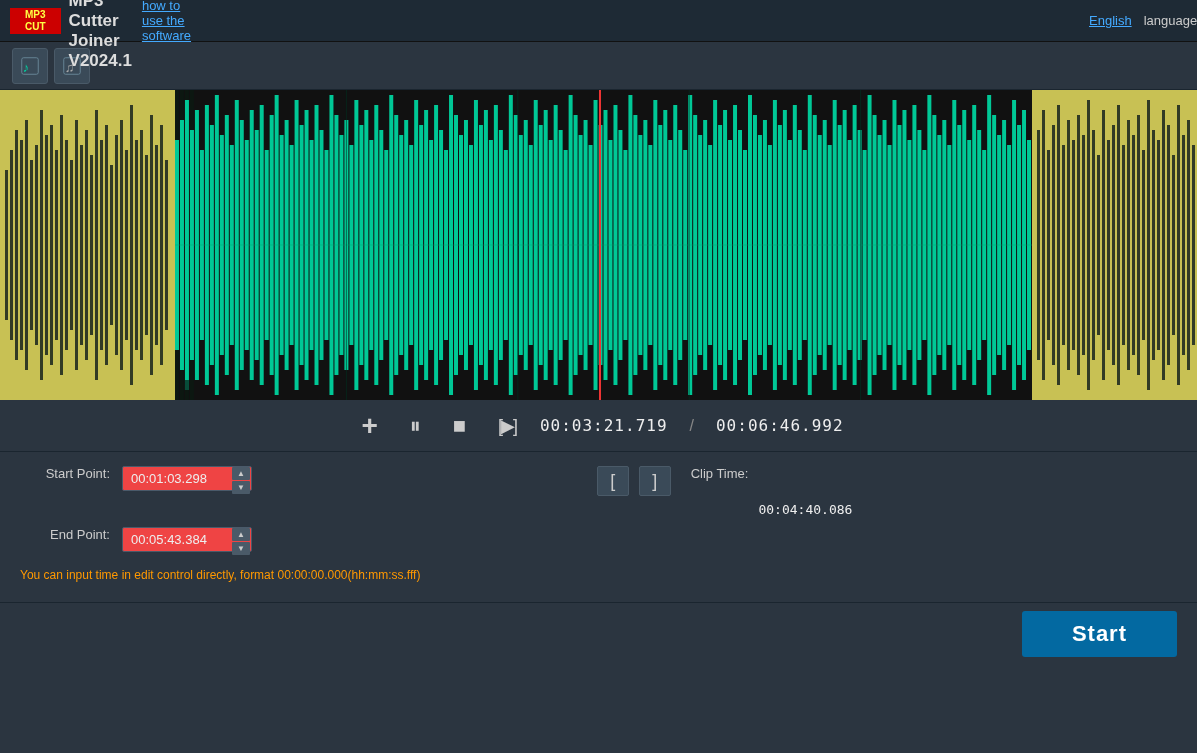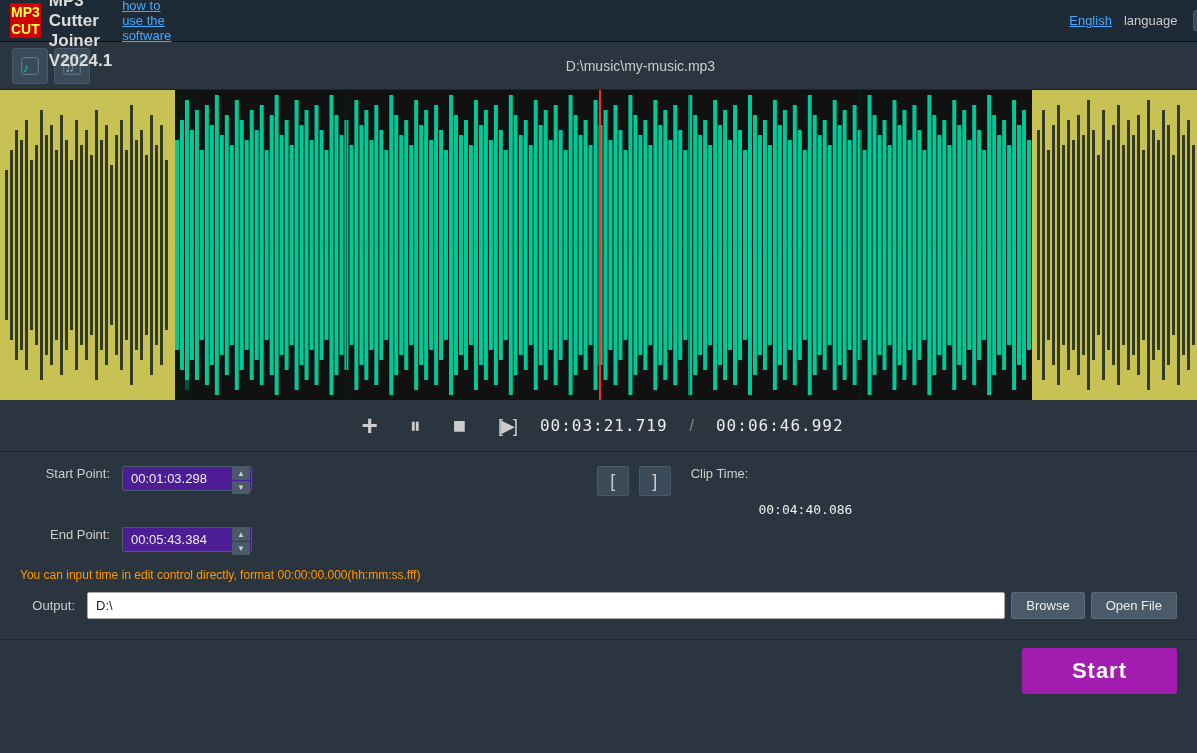--- a/index.html
+++ b/index.html
@@ -18,23 +18,23 @@
       height: 42px;
       display: flex;
       align-items: center;
       padding: 0 10px;
       border-bottom: 1px solid #111;
       position: relative;
     }
     .logo-badge {
       background: #c00;
       color: #fff;
-      font-size: 14px;
+      font-size: 10px;
       font-weight: bold;
-      padding: 1px 1px;
+      padding: 1px 15px;
       line-height: 1.2;
       margin-right: 8px;
     }
     .logo-badge span {
       color: #ff4;
       display: block;
     }
     .app-title {
       color: #ddd;
       font-size: 17px;
@@ -202,21 +202,21 @@
       font-size: 13px;
       width: 90px;
       text-align: right;
       margin-right: 12px;
     }
     .time-input-wrap {
       position: relative;
       display: inline-block;
     }
     .time-input {
-      background: #4c1d95;
+      background: #ef4444;
       border: 1px solid #4a5a6a;
       color: #eee;
       font-size: 13px;
       padding: 4px 28px 4px 8px;
       width: 130px;
       border-radius: 2px;
     }
     .spin-btns {
       position: absolute;
       right: 2px;
@@ -310,21 +310,21 @@
 
     
     .bottom-bar {
       background: #2b3540;
       display: flex;
       justify-content: flex-end;
       padding: 8px 20px;
       border-top: 1px solid #1a252f;
     }
     .start-btn {
-      background: #a21caf;
+      background: #0369a1;
       border: none;
       color: #fff;
       font-size: 22px;
       font-weight: bold;
       padding: 10px 50px;
       cursor: pointer;
       border-radius: 3px;
       letter-spacing: 1px;
     }
   </style>
@@ -356,21 +356,20 @@
       <rect x="3" y="3" width="18" height="18" rx="2" fill="#3a4a58" stroke="#6a8a9a" stroke-width="1"></rect>
       <text x="4" y="18" fill="#00d0a0" font-size="14" font-weight="bold">♪</text>
     </svg>
   </div>
   <div class="toolbar-btn">
     <svg viewBox="0 0 24 24" fill="none">
       <rect x="3" y="3" width="18" height="18" rx="2" fill="#3a4a58" stroke="#6a8a9a" stroke-width="1"></rect>
       <text x="4" y="18" fill="#aaa" font-size="14">♫</text>
     </svg>
   </div>
-  <span class="file-path">D:\music\my-music.mp3</span>
 </div>
 
 <div class="waveform-container">
 
   <div class="yellow-region-left">
     <svg width="175" height="310" viewBox="0 0 175 310">
 
       <rect width="175" height="310" fill="#e8e060"></rect>
 
       <g fill="#1a2820" opacity="0.85">
@@ -693,23 +692,17 @@
     <span class="edit-label">End Point:</span>
     <div class="time-input-wrap">
       <input class="time-input" type="text" value="00:05:43.384" style="">
       <div class="spin-btns">
         <button class="spin-btn">▲</button>
         <button class="spin-btn">▼</button>
       </div>
     </div>
   </div>
   <div class="hint-text">You can input time in edit control directly, format 00:00:00.000(hh:mm:ss.fff)</div>
-  <div class="output-row">
-    <span class="output-label">Output:</span>
-    <input class="output-input" type="text" value="D:\" style="">
-    <button class="output-btn">Browse</button>
-    <button class="output-btn">Open File</button>
-  </div>
 </div>
 
 <div class="bottom-bar">
   <button class="start-btn">Start</button>
 </div>
 
 </body></html>

